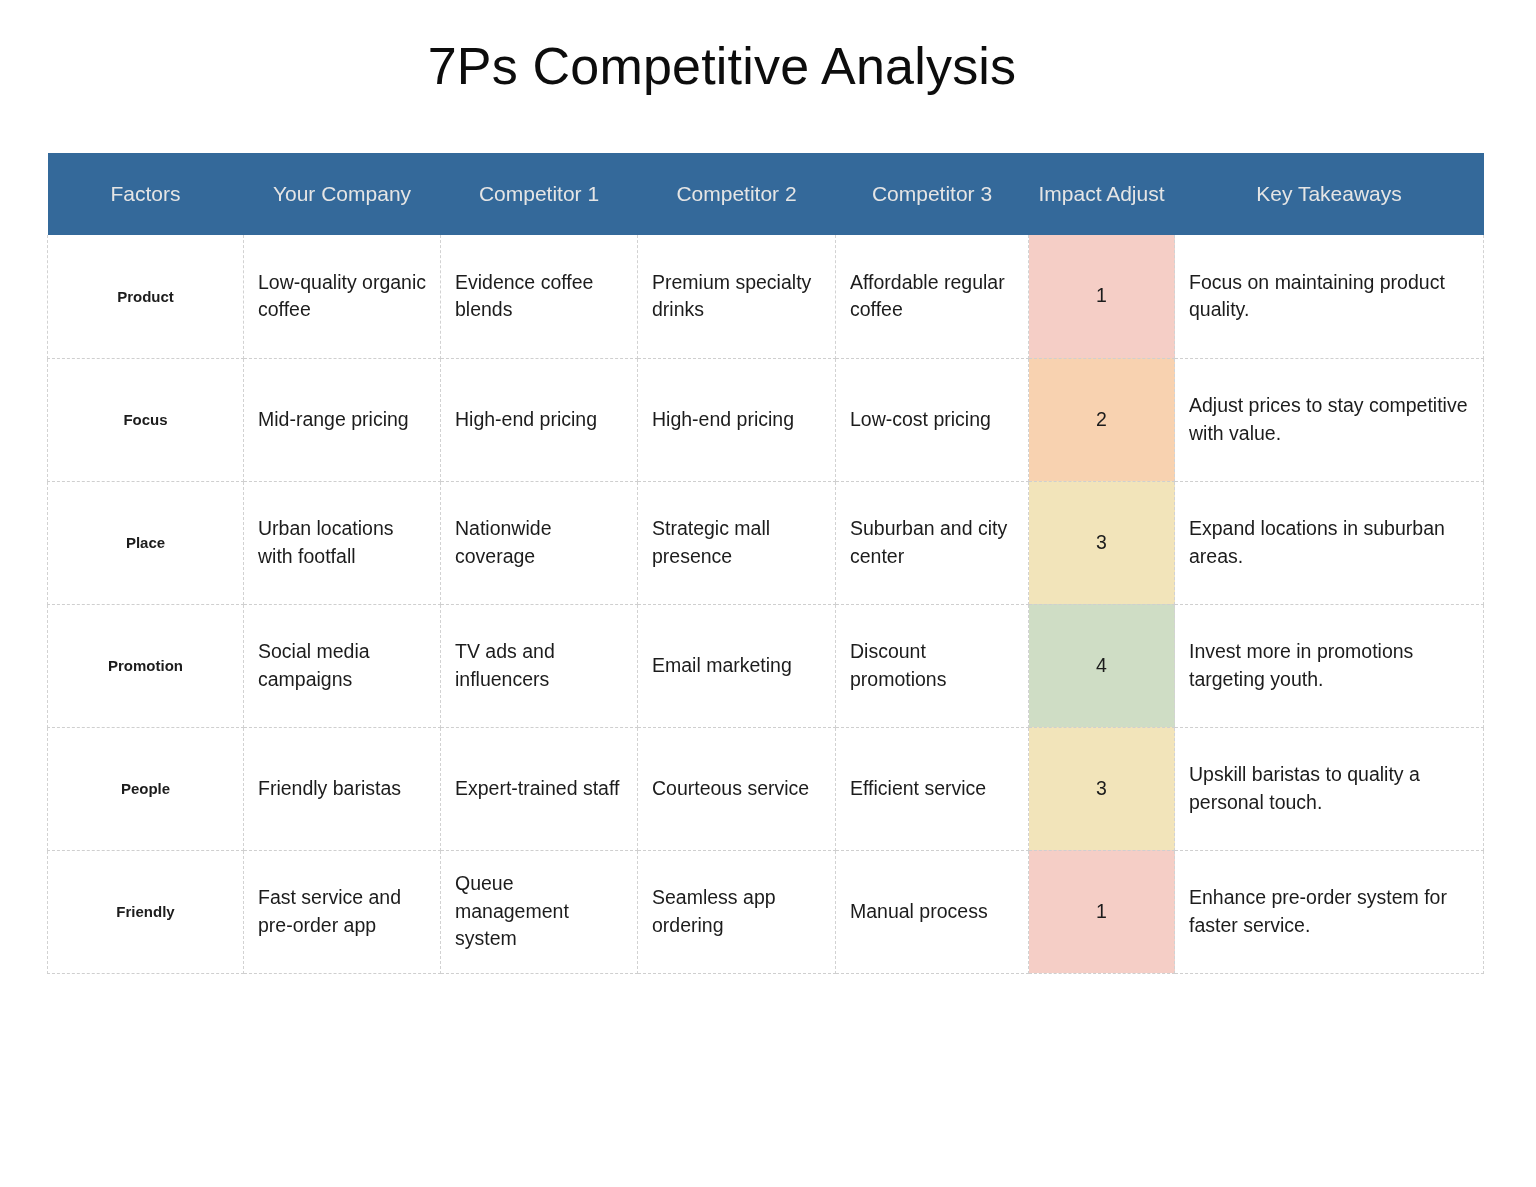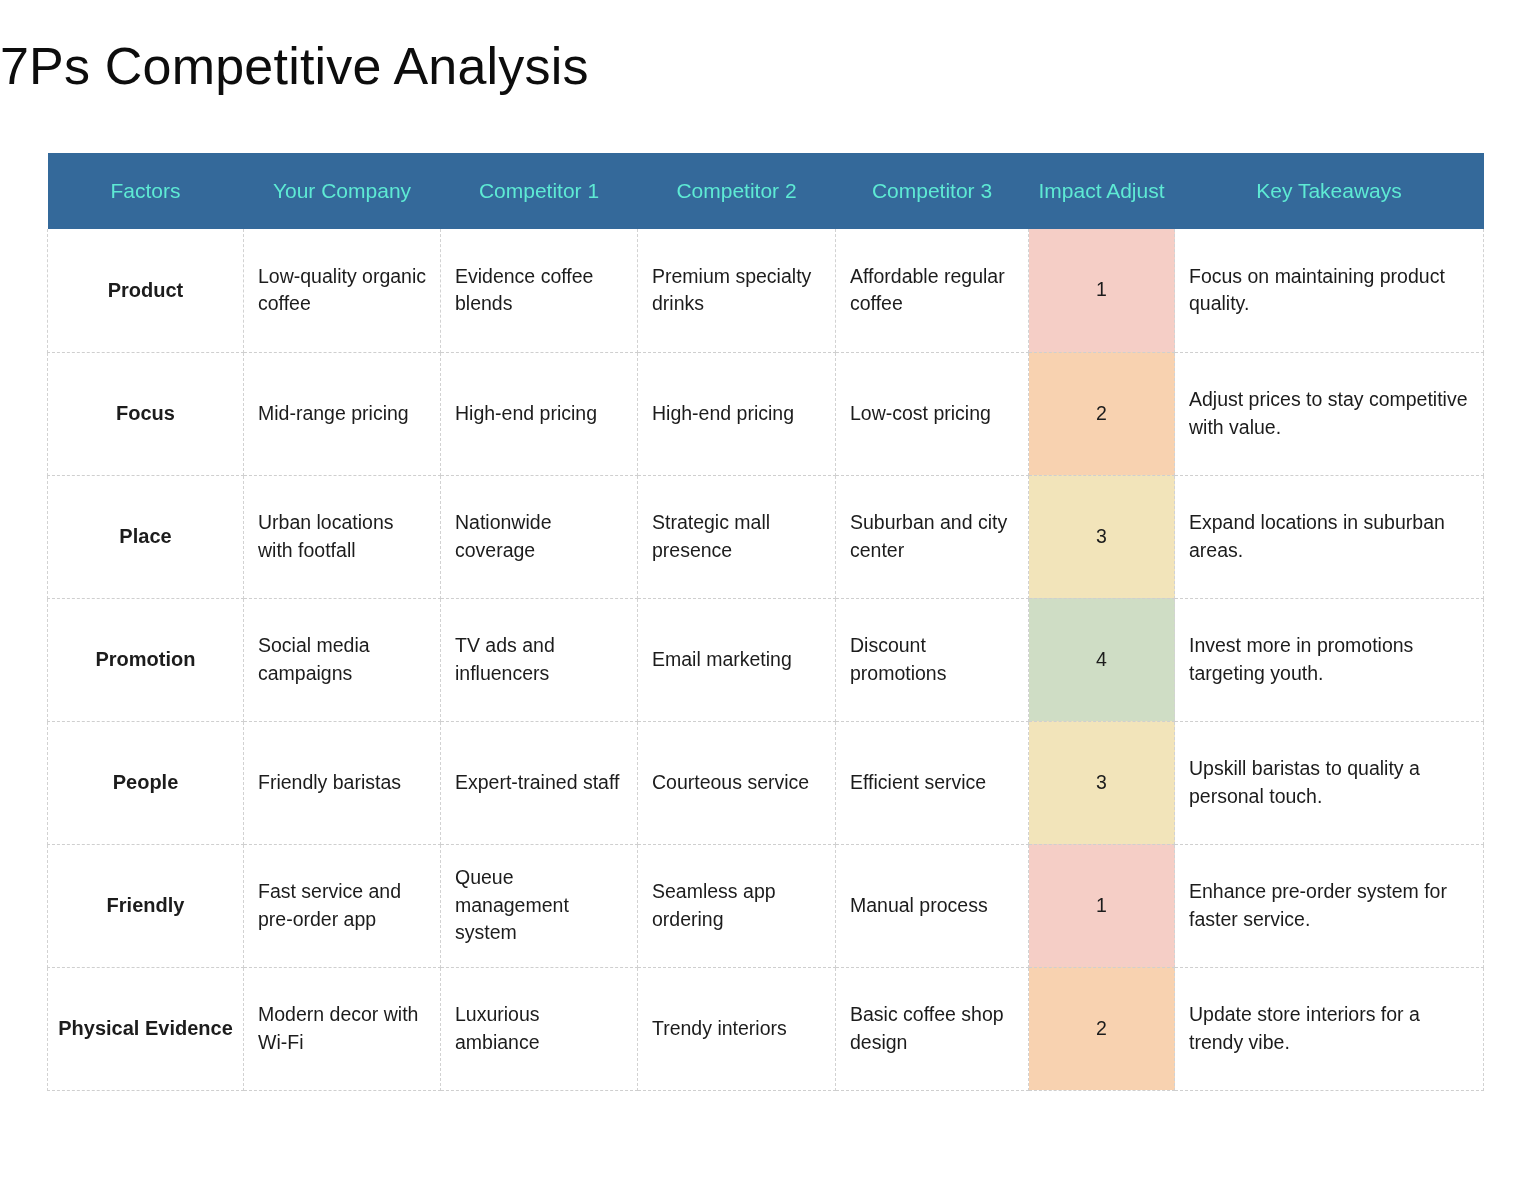--- a/index.html
+++ b/index.html
@@ -20,21 +20,21 @@
     width: 1536px;
     height: 1187px;
   }
 
   
   .page-title {
     position: absolute;
     left: 0;
     top: 38px;
     width: 1444px;
-    text-align: left;
+    text-align: center;
     font-size: 52px;
     font-weight: 400;
     letter-spacing: 0.2px;
     color: #0d0d0d;
     line-height: 1.1;
   }
 
   
   .table-wrap {
     position: absolute;
@@ -44,27 +44,27 @@
   }
 
   table.analysis-table {
     width: 1436px;
     border-collapse: collapse;
     table-layout: fixed;
   }
 
   table.analysis-table thead th {
     background: #34699A;
-    color: #5eead4;
+    color: #e5e5e5;
     font-size: 21px;
     font-weight: 400;
-    height: 60px;
+    height: 82px;
     text-align: center;
     vertical-align: middle;
-    padding: 8px 6px;
+    padding: 0 6px;
     border: none;
   }
 
   
   col.c-factors      { width: 196px; }
   col.c-your         { width: 197px; }
   col.c-comp1        { width: 197px; }
   col.c-comp2        { width: 198px; }
   col.c-comp3        { width: 193px; }
   col.c-impact       { width: 146px; }
@@ -80,21 +80,21 @@
     border-right: 1px dashed #d2d2d2;
     border-bottom: 1px dashed #cfcfcf;
     background: #ffffff;
     box-sizing: border-box;
   }
 
   table.analysis-table tbody tr td:first-child {
     border-left: 1px dashed #d2d2d2;
     text-align: center;
     font-weight: bold;
-    font-size: 20px;
+    font-size: 15px;
     padding: 6px 8px;
   }
 
   table.analysis-table tbody tr:first-child td {
     border-top: none;
   }
 
   td.cell-impact {
     text-align: center;
     font-size: 19px;
@@ -190,26 +190,17 @@
           </tr>
           <tr>
             <td>Friendly</td>
             <td>Fast service and pre-order app</td>
             <td>Queue management system</td>
             <td>Seamless app ordering</td>
             <td>Manual process</td>
             <td class="cell-impact lvl-1">1</td>
             <td class="cell-takeaways">Enhance pre-order system for faster service.</td>
           </tr>
-          <tr>
-            <td>Physical Evidence</td>
-            <td>Modern decor with Wi-Fi</td>
-            <td>Luxurious ambiance</td>
-            <td>Trendy interiors</td>
-            <td>Basic coffee shop design</td>
-            <td class="cell-impact lvl-2">2</td>
-            <td class="cell-takeaways">Update store interiors for a trendy vibe.</td>
-          </tr>
         </tbody>
     </table>
   </div>
 
 </div>
 
 </body></html>

